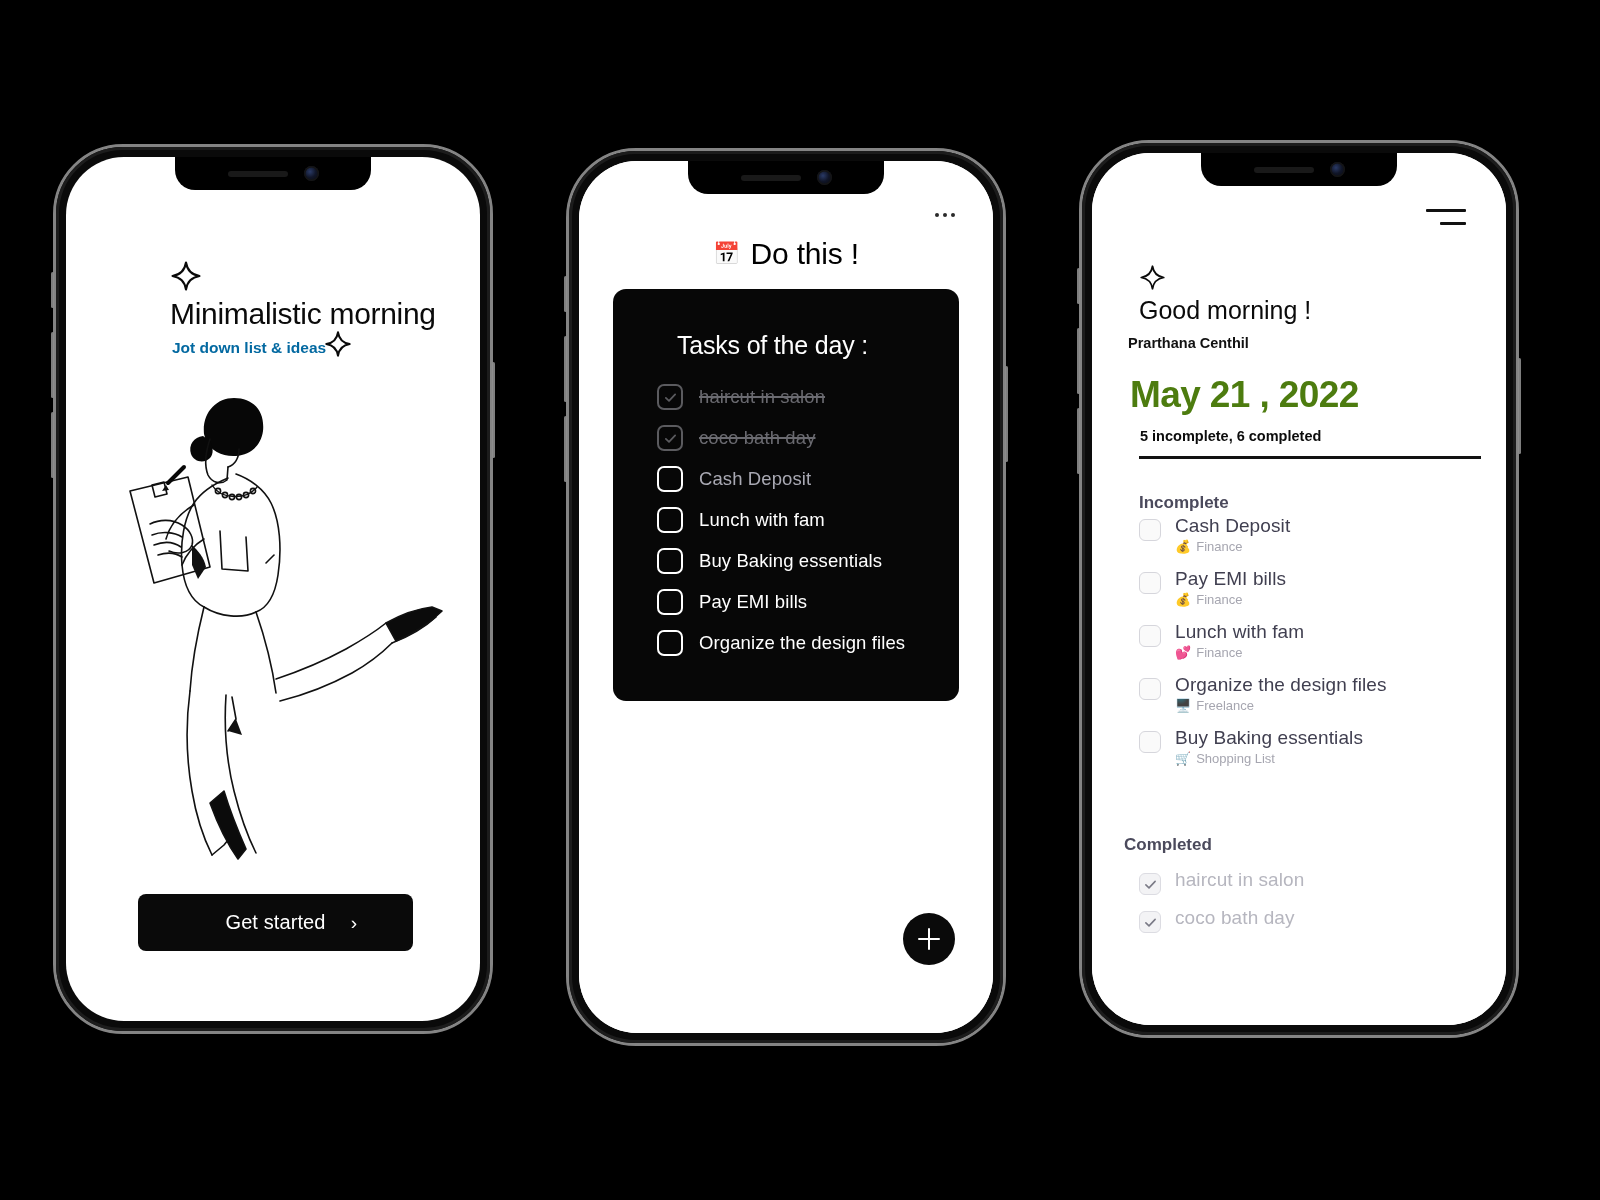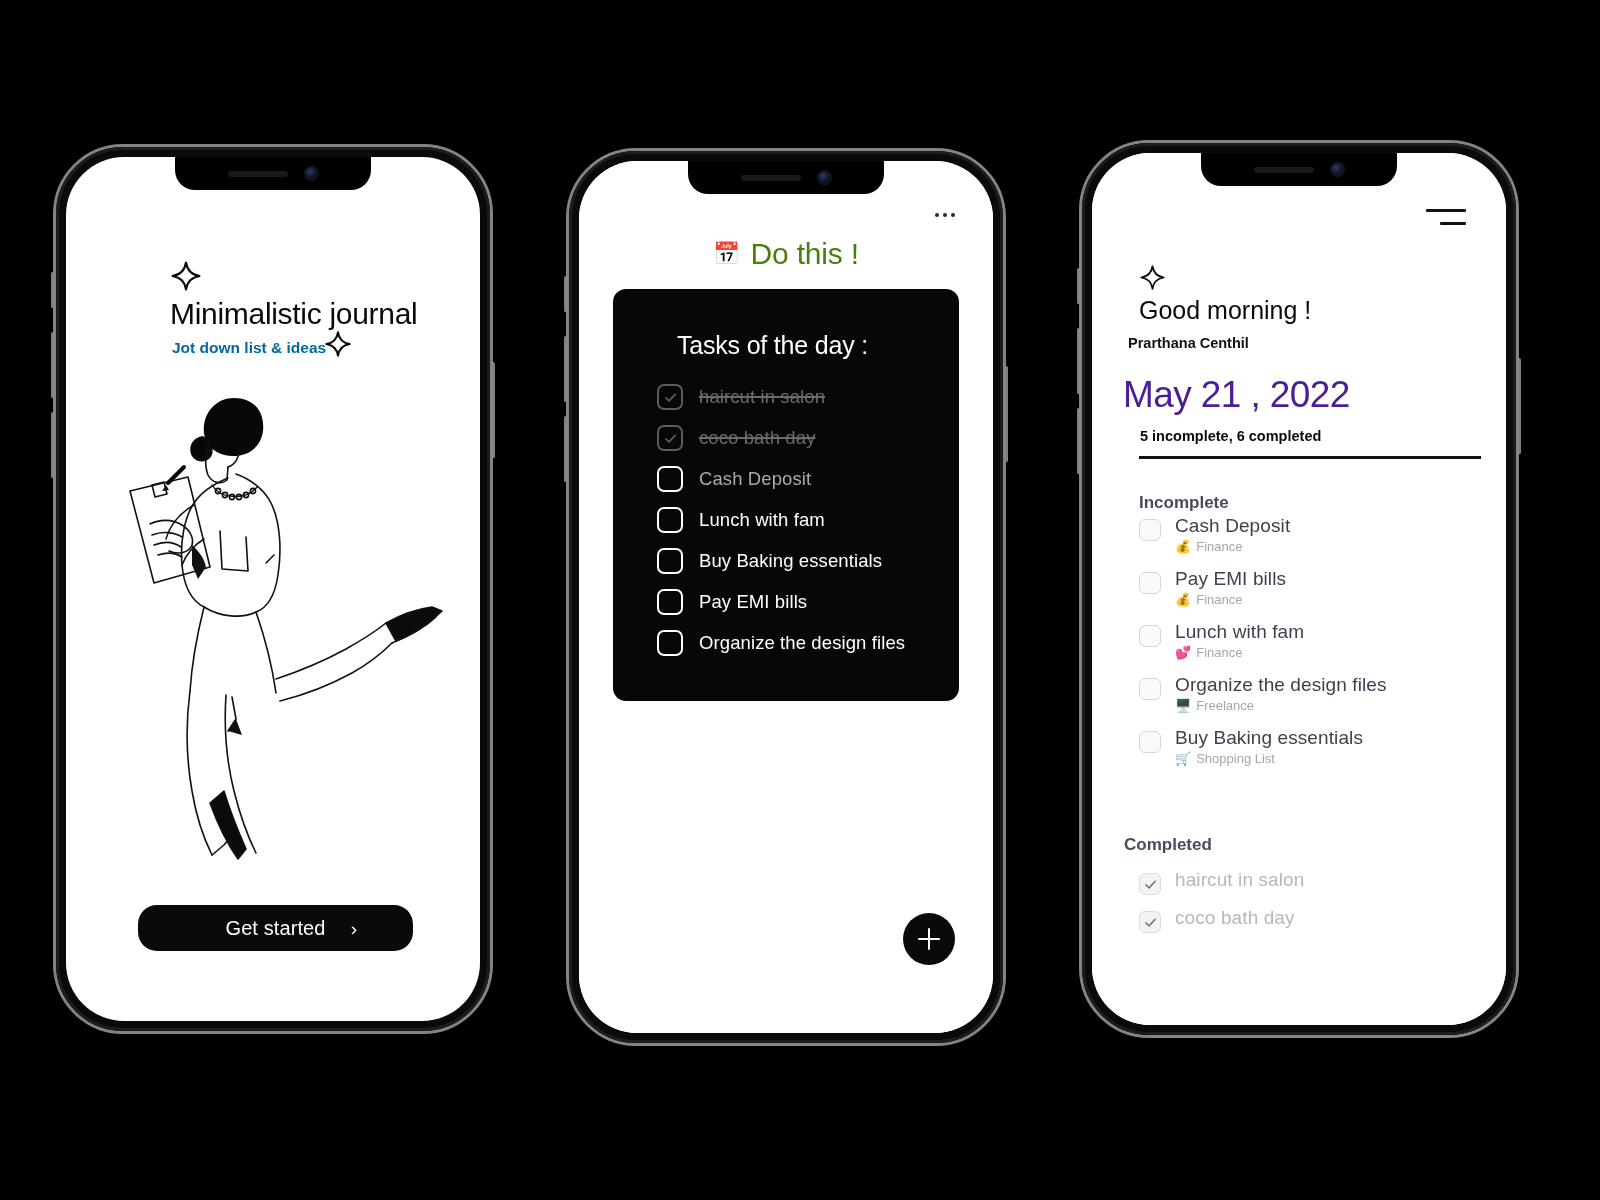--- a/index.html
+++ b/index.html
@@ -76,42 +76,42 @@
     white-space: nowrap;
   }
   .sub-1 {
     position: absolute; left: 106px; top: 182px;
     font-size: 15.5px; font-weight: 600; color: #0369a1; white-space: nowrap;
   }
   .s1-spark-sub { position: absolute; left: 259px; top: 174px; }
   .illus { position: absolute; left: 58px; top: 222px; width: 330px; height: 485px; }
   .cta {
     position: absolute; left: 72px; bottom: 70px;
-    width: 275px; height: 46px;
-    background: #0a0a0a; border: none; border-radius: 19px;
+    width: 275px; height: 57px;
+    background: #0a0a0a; border: none; border-radius: 8px;
     color: #fff; font-family: inherit;
     display: flex; align-items: center; justify-content: center;
     cursor: pointer;
   }
   .cta-label { font-size: 20px; font-weight: 500; letter-spacing: .1px; }
   .cta-arrow { position: absolute; right: 56px; font-size: 19px; font-weight: 400; line-height: 1; }
 
   
   .s2 { position: relative; width: 100%; height: 100%; background: #fff; }
   .dots {
     position: absolute; right: 38px; top: 52px;
     display: flex; gap: 4px; cursor: pointer;
   }
   .dots i { width: 4px; height: 4px; border-radius: 50%; background: #2b2b2b; display: block; }
   .s2-head {
     position: absolute; top: 76px; left: 0; right: 0;
     display: flex; align-items: center; justify-content: center; gap: 10px;
   }
   .s2-cal { font-size: 22px; line-height: 1; }
-  .s2-title { font-size: 30px; font-weight: 500; color: #4d7c0f; letter-spacing: -0.2px; }
+  .s2-title { font-size: 30px; font-weight: 500; color: #000000; letter-spacing: -0.2px; }
   .card {
     position: absolute; left: 34px; top: 128px;
     width: 346px; height: 412px;
     background: #070707; border-radius: 13px;
     padding: 42px 0 0 0;
   }
   .card-title {
     font-size: 25px; font-weight: 500; color: #fff;
     letter-spacing: -0.2px; margin: 0 0 22px 64px;
   }
@@ -143,21 +143,21 @@
   .burger {
     position: absolute; right: 40px; top: 56px;
     width: 40px; height: 20px; cursor: pointer;
   }
   .burger i { position: absolute; right: 0; height: 3px; background: #111; border-radius: 1px; display: block; }
   .burger i:nth-child(1) { top: 0; width: 40px; }
   .burger i:nth-child(2) { top: 13px; width: 26px; }
   .s3-spark { position: absolute; left: 48px; top: 112px; }
   .greet { position: absolute; left: 47px; top: 143px; font-size: 25px; font-weight: 500; color: #0a0a0a; }
   .uname { position: absolute; left: 36px; top: 182px; font-size: 14.5px; font-weight: 600; color: #111; }
-  .bigdate { position: absolute; left: 31px; top: 221px; font-size: 37px; font-weight: 400; color: #4c1d95; letter-spacing: -0.6px; }
+  .bigdate { position: absolute; left: 38px; top: 221px; font-size: 37px; font-weight: 700; color: #4d7c0f; letter-spacing: -0.6px; }
   .summary { position: absolute; left: 48px; top: 275px; font-size: 14.5px; font-weight: 700; color: #0c0c0c; }
   .rule { position: absolute; left: 47px; top: 303px; width: 342px; height: 2.5px; background: #111; }
   .sec-title { font-size: 17px; font-weight: 700; color: #4b4a5c; }
   .sec-incomplete { position: absolute; left: 47px; top: 340px; }
   .sec-completed { position: absolute; left: 32px; top: 682px; }
   .list-inc { position: absolute; left: 47px; top: 362px; width: 350px; }
   .list-done { position: absolute; left: 47px; top: 716px; width: 350px; }
   .row { display: flex; gap: 14px; margin-bottom: 14px; cursor: pointer; }
   .cb-light {
     width: 22px; height: 22px; border-radius: 6px; flex: none;
@@ -189,21 +189,21 @@
         <div class="camera"></div>
       </div>
 
       <div class="s1">
         <span class="s1-spark-top">
           <svg class="spark" width="30" height="30" viewBox="0 0 30 30">
             <path d="M15 1.5 C16.2 9.2 20.8 13.8 28.5 15 C20.8 16.2 16.2 20.8 15 28.5 C13.8 20.8 9.2 16.2 1.5 15 C9.2 13.8 13.8 9.2 15 1.5 Z" fill="none" stroke="#0a0a0a" stroke-width="2.1" stroke-linejoin="round"></path>
           </svg>
         </span>
 
-        <div class="title-1">Minimalistic journal</div>
+        <div class="title-1">Minimalistic morning</div>
         <div class="sub-1">Jot down list &amp; ideas</div>
 
         <span class="s1-spark-sub">
           <svg class="spark" width="26" height="26" viewBox="0 0 30 30">
             <path d="M15 1.5 C16.2 9.2 20.8 13.8 28.5 15 C20.8 16.2 16.2 20.8 15 28.5 C13.8 20.8 9.2 16.2 1.5 15 C9.2 13.8 13.8 9.2 15 1.5 Z" fill="none" stroke="#0a0a0a" stroke-width="2.4" stroke-linejoin="round"></path>
           </svg>
         </span>
 
         <svg class="illus" viewBox="0 0 330 485">
           <g fill="none" stroke="#111" stroke-width="1.6" stroke-linejoin="round" stroke-linecap="round">

